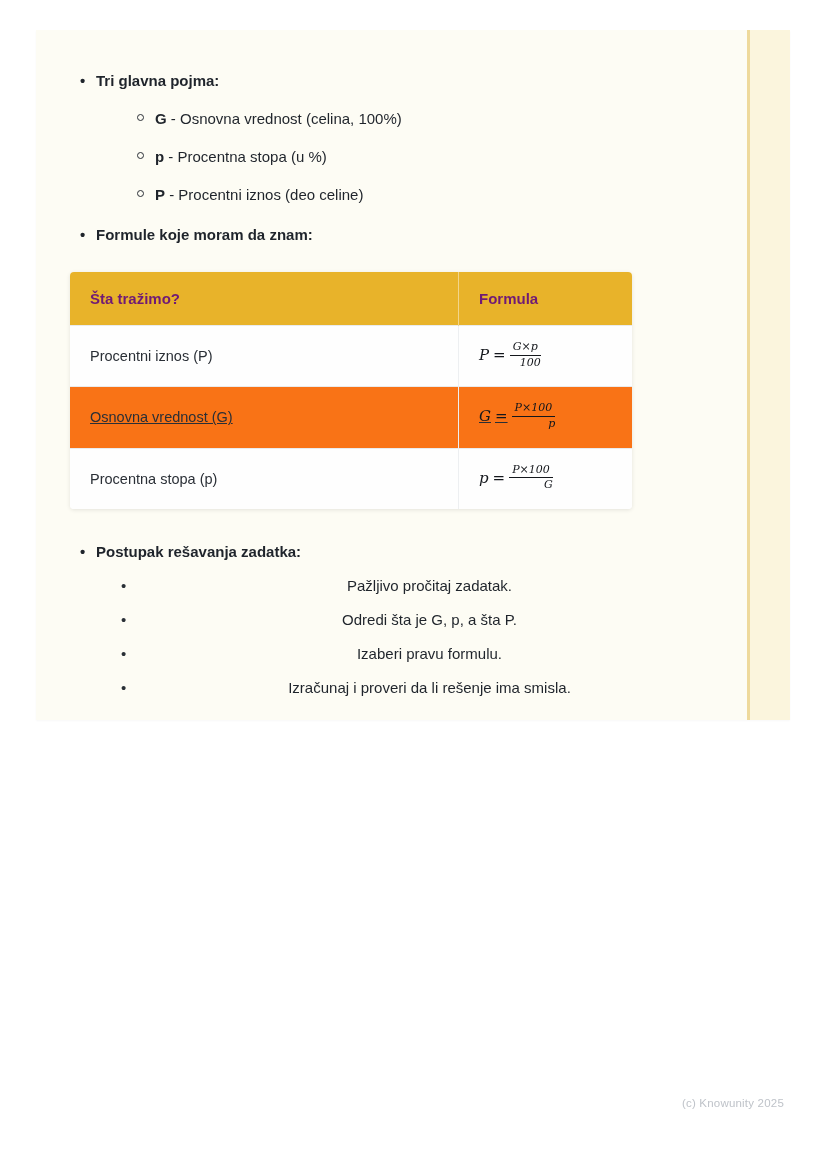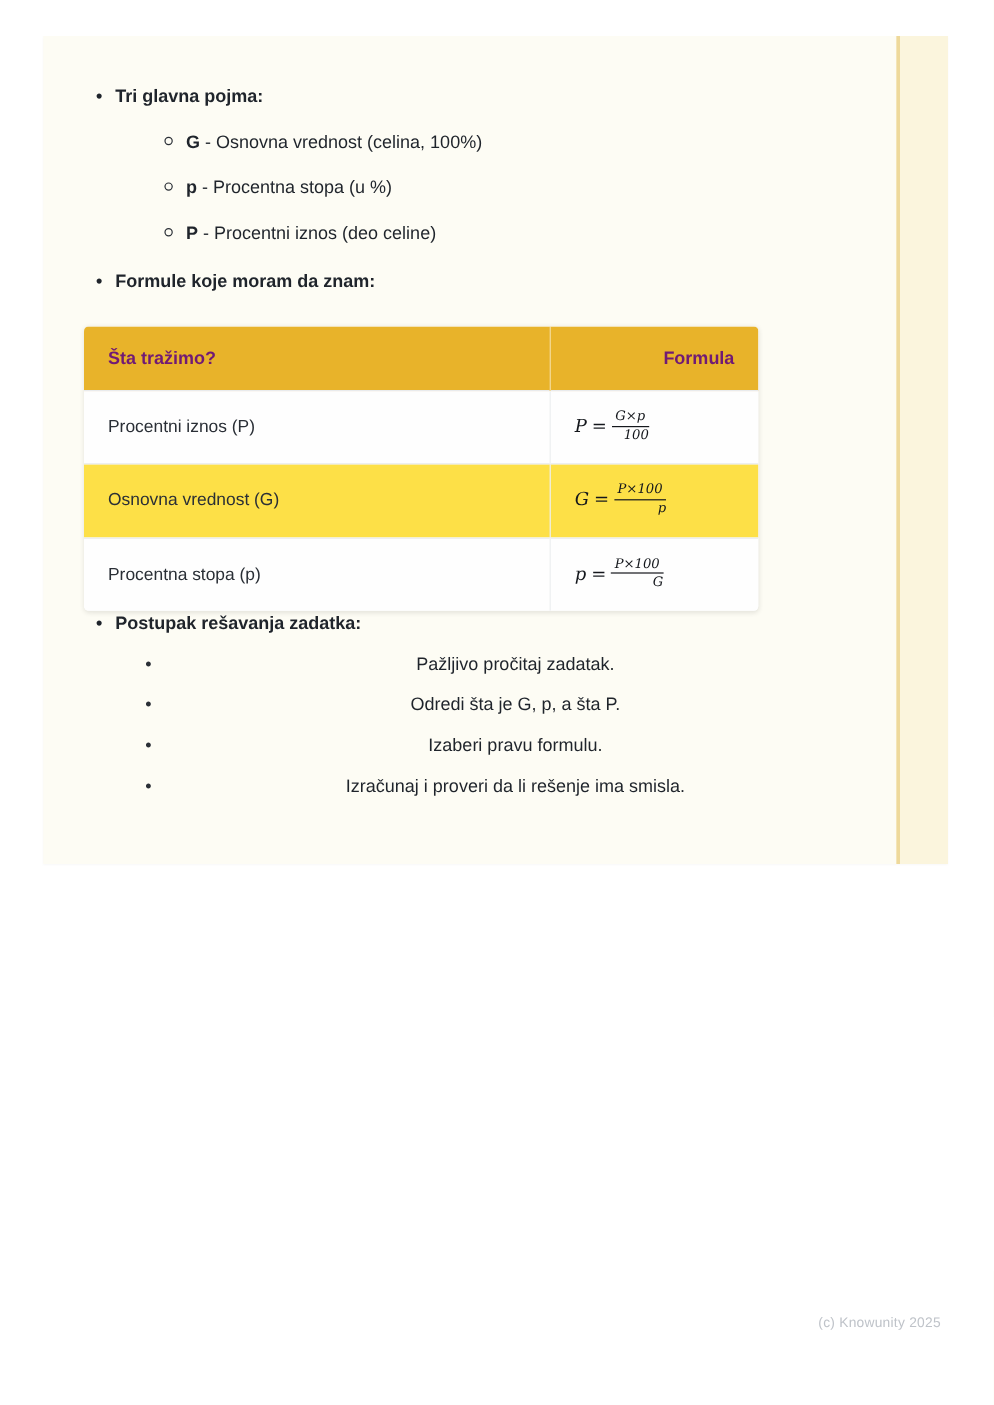--- a/index.html
+++ b/index.html
@@ -23,43 +23,43 @@
   .bullet-line{position:relative;padding-left:18px;font-size:15px;line-height:21px;}
   .bullet-line::before{content:"•";position:absolute;left:2px;top:0;color:#1f242b;}
   .bold{font-weight:700;}
   .l1{margin-left:8px;margin-top:28px;}
   .l1-sub{margin:14px 0 0 40px;}
   .l1-sub > li{position:relative;padding-left:19px;font-size:15px;line-height:21px;margin-top:17px;}
   .l1-sub > li::before{
     content:"";position:absolute;left:1px;top:6px;width:5px;height:5px;
     border:1.5px solid #2a2f36;border-radius:50%;background:transparent;
   }
-  .l2{margin-left:8px;}
+  .l2{margin-left:8px;margin-top:32px;}
   .l2-sub{margin:9px 0 0 24px;text-align:center;}
   .l2-sub > li{position:relative;padding-left:19px;font-size:15px;line-height:21px;margin-top:13px;}
   .l2-sub > li::before{content:"•";position:absolute;left:1px;top:0;color:#2a2f36;}
   .title2{margin-top:19px;}
 
   
   .tbl-wrap{
     width:562px;margin-top:27px;border-radius:4px;overflow:hidden;
     box-shadow:0 1px 4px rgba(0,0,0,0.10);background:#fff;
   }
   table{width:100%;border-collapse:collapse;}
   th{
     background:#e8b32a;color:#701a75;text-align:left;font-weight:600;
     font-size:15px;padding:18px 20px;
   }
-  th.col2{border-left:1px solid rgba(255,255,255,0.45);text-align:right;}
+  th.col2{border-left:1px solid rgba(255,255,255,0.45);}
   td{
     font-size:14.5px;color:#2a2f36;padding:16px 20px;background:#fefefe;
     border-top:1px solid #e9ebed;height:22px;vertical-align:middle;
   }
   td.col2{border-left:1px solid #edeff1;}
-  tr.alt td{background:#fde047;}
+  tr.alt td{background:#f97316;text-decoration:underline;}
   th.col1, td.col1{width:348px;}
 
   
   .math{font-family:"DejaVu Serif","Liberation Serif",serif;font-style:italic;font-size:15px;color:#14171c;white-space:nowrap;}
   .math .eq{font-style:normal;padding:0 4px;}
   .frac{display:inline-block;vertical-align:middle;text-align:right;font-size:11px;line-height:1.15;position:relative;top:-1px;}
   .frac .num{display:block;padding:0 3px 1px;border-bottom:1px solid #14171c;}
   .frac .den{display:block;padding-top:1px;}
 
   .footer{

